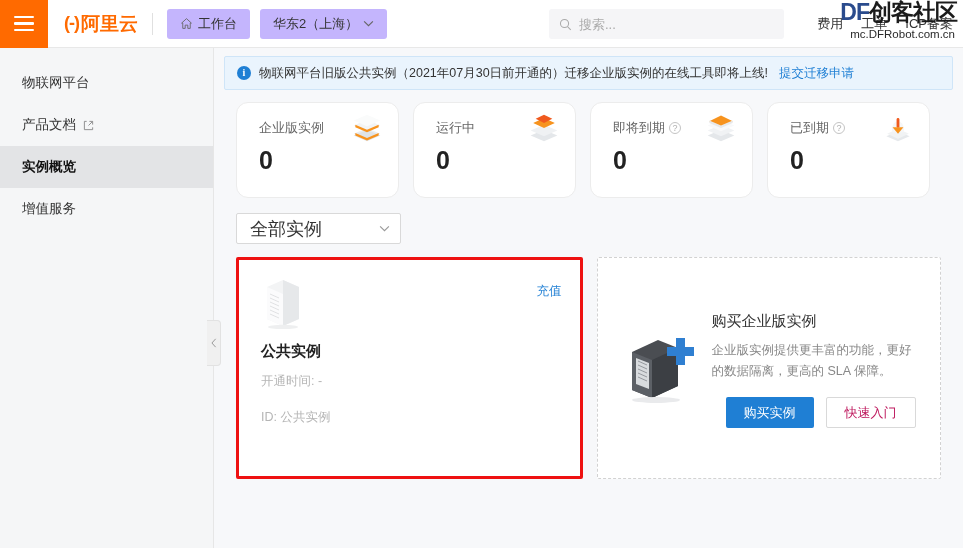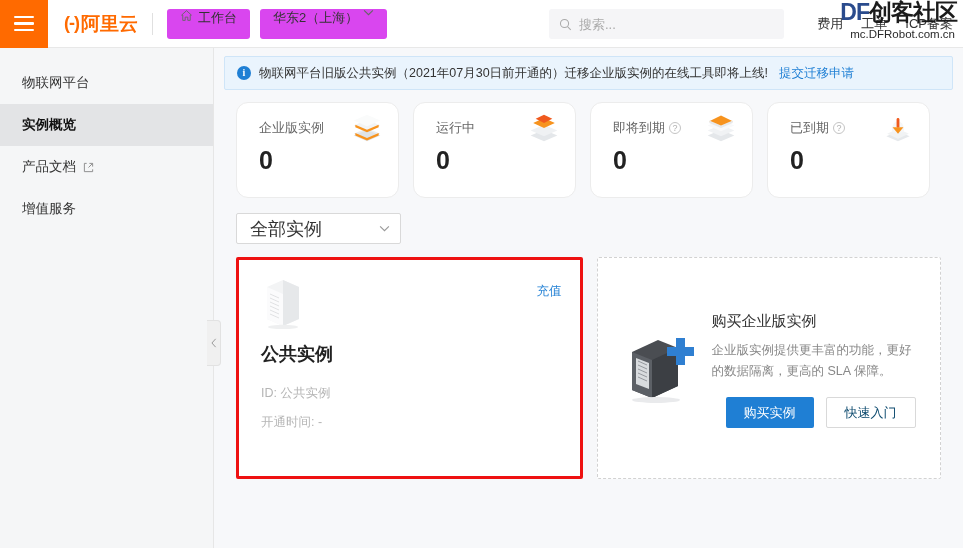--- a/index.html
+++ b/index.html
@@ -25,22 +25,22 @@
 
   .logo { display: flex; align-items: center; margin-left: 16px; cursor: pointer; flex: none; }
   .logo-mark {
     font-size: 18px; color: #ff6a00; font-weight: bold; letter-spacing: -1px;
     margin-right: 2px;
   }
   .logo-text { font-size: 19px; color: #ff6a00; font-weight: bold; letter-spacing: 0px; }
   .logo-divider { width: 1px; height: 22px; background: #e0e0e0; margin: 0 14px; flex:none; }
 
   .nav-chip {
-    display: flex; gap: 5px;
-    height: 30px; padding: 0 13px; background: #d946ef; border-radius: 3px;
+    display: flex; align-items: center; gap: 5px;
+    height: 30px; padding: 0 13px; background: #c4b5fd; border-radius: 3px;
     font-size: 13px; color: #333; cursor: pointer; margin-right: 10px; flex: none;
     white-space: nowrap;
   }
   .home-icon { width: 13px; height: 13px; display:inline-block; }
 
   .search-box {
     position: absolute; left: 549px; top: 9px; width: 235px; height: 30px;
     background: #f5f5f7; border-radius: 3px; display: flex; align-items: center;
     padding: 0 10px; gap: 7px; cursor: text;
   }
@@ -143,21 +143,21 @@
 
   .inst-card {
     width: 350px; height: 222px; background: #fff; border: 3px solid #ee1111;
     border-radius: 2px; padding: 17px 20px 0 22px; position: relative;
   }
   .topup {
     position: absolute; right: 18px; top: 23px; font-size: 12.5px;
     color: #1f7fd4; cursor: pointer; text-decoration: none; text-align: center;
   }
   .tower-ico { width: 44px; height: 52px; }
-  .inst-title { font-size: 18px; font-weight: bold; color: #222; margin-top: 9px; }
+  .inst-title { font-size: 15px; font-weight: bold; color: #222; margin-top: 9px; }
   .inst-status { display: flex; align-items: center; gap: 6px; margin-top: 11px; }
   .check-ico { width: 14px; height: 14px; }
   .inst-status span { font-size: 12.5px; color: #1f7fd4; }
   .inst-meta { font-size: 12.5px; color: #b5b5b5; margin-top: 19px; }
   .inst-meta.second { margin-top: 12px; }
 
   .promo-card {
     width: 348px; height: 222px; background: #fff;
     border: 1px dashed #d2d2d2; border-radius: 2px;
     display: flex; align-items: center; padding: 0 18px 0 22px; gap: 14px;
@@ -166,21 +166,21 @@
   .promo-body { flex: 1; padding-top: 4px; }
   .promo-title { font-size: 15px; color: #333; }
   .promo-desc { font-size: 12.5px; color: #888; line-height: 21px; margin-top: 9px; }
   .promo-btns { display: flex; gap: 12px; margin-top: 15px; padding-left: 14px; }
   .btn-primary {
     background: #1f7fd4; color: #fff; font-size: 13px; border: none;
     height: 31px; padding: 0 18px; border-radius: 2px; cursor: pointer;
     font-family: "Liberation Sans", sans-serif;
   }
   .btn-ghost {
-    background: #fff; color: #0c4a6e; font-size: 13px; border: 1px solid #d9d9d9;
+    background: #fff; color: #be185d; font-size: 13px; border: 1px solid #d9d9d9;
     height: 31px; padding: 0 18px; border-radius: 2px; cursor: pointer;
     font-family: Liberation Sans, sans-serif;
   }
 </style>
 </head>
 <body>
 
 <div class="app">
 
   <div class="header">
@@ -226,31 +226,31 @@
 
     <div class="watermark">
       <div class="wm-main"><span class="wm-df">DF</span><span class="wm-cn">创客社区</span></div>
       <div class="wm-sub">mc.DFRobot.com.cn</div>
     </div>
   </div>
 
   <div class="sidebar">
     <div class="side-item">
       <span>物联网平台</span>
-    </div>
-    <div class="side-item active">
-      <span>实例概览</span>
     </div>
     <div class="side-item">
       <span>产品文档</span>
       <svg class="ext-icon" viewBox="0 0 12 12">
         <path d="M4 1.5 H1.5 V10.5 H10.5 V8" fill="none" stroke="#888" stroke-width="1"></path>
         <path d="M7 1.5 H10.5 V5" fill="none" stroke="#888" stroke-width="1"></path>
         <line x1="10.3" y1="1.7" x2="6" y2="6" stroke="#888" stroke-width="1"></line>
       </svg>
+    </div>
+    <div class="side-item active">
+      <span>实例概览</span>
     </div>
     <div class="side-item">
       <span>增值服务</span>
     </div>
   </div>
 
   <div class="collapse-handle">
     <svg viewBox="0 0 8 12">
       <path d="M6 1 L1.5 6 L6 11" fill="none" stroke="#999" stroke-width="1.2"></path>
     </svg>
@@ -347,22 +347,22 @@
             <line x1="9" y1="17" x2="18" y2="21"></line>
             <line x1="9" y1="21" x2="18" y2="25"></line>
             <line x1="9" y1="25" x2="18" y2="29"></line>
             <line x1="9" y1="29" x2="18" y2="33"></line>
             <line x1="9" y1="33" x2="18" y2="37"></line>
             <line x1="9" y1="37" x2="18" y2="41"></line>
           </g>
           <ellipse cx="22" cy="50" rx="15" ry="2.2" fill="#eeeff0"></ellipse>
         </svg>
         <div class="inst-title">公共实例</div>
+        <div class="inst-meta second">开通时间: -</div>
         <div class="inst-meta">ID: 公共实例</div>
-        <div class="inst-meta second">开通时间: -</div>
       </div>
 
       <div class="promo-card">
         <svg class="promo-ico" viewBox="0 0 78 72">
           <polygon points="12,20 38,8 58,16 58,54 32,66 12,58" fill="#4a4d52"></polygon>
           <polygon points="12,20 32,28 32,66 12,58" fill="#5c6066"></polygon>
           <polygon points="32,28 58,16 58,54 32,66" fill="#3c3f44"></polygon>
           <polygon points="16,26 29,31 29,57 16,52" fill="#d8dbde"></polygon>
           <g stroke="#8d9196" stroke-width="0.9">
             <line x1="18" y1="29" x2="27" y2="33"></line>

